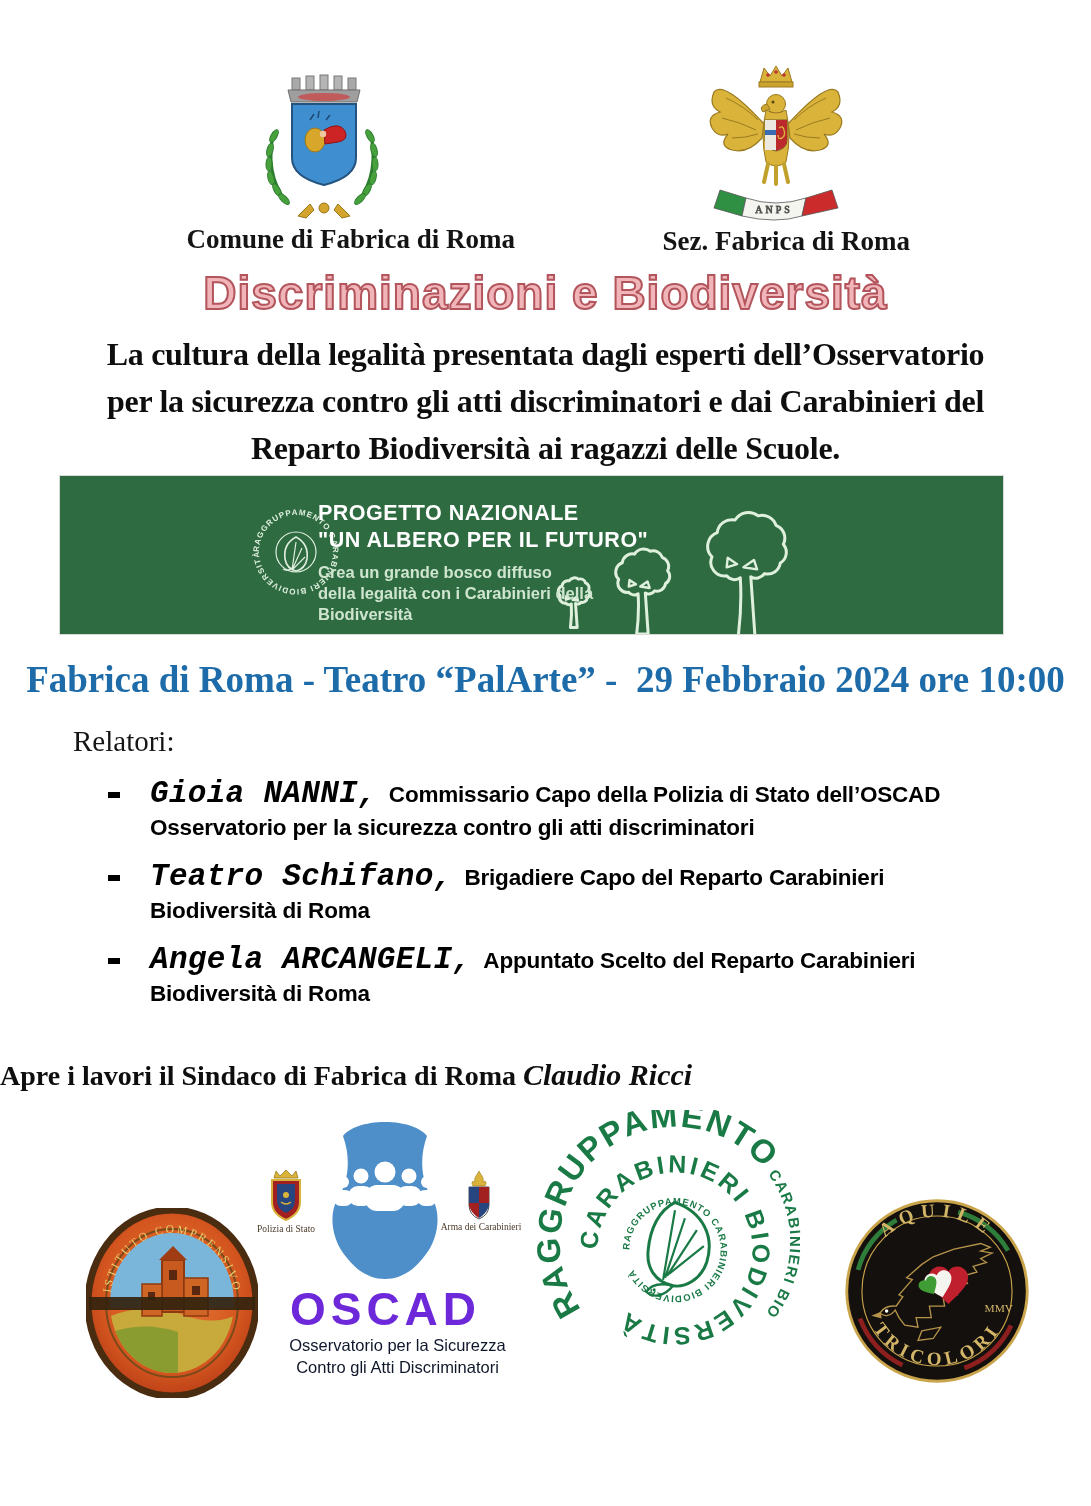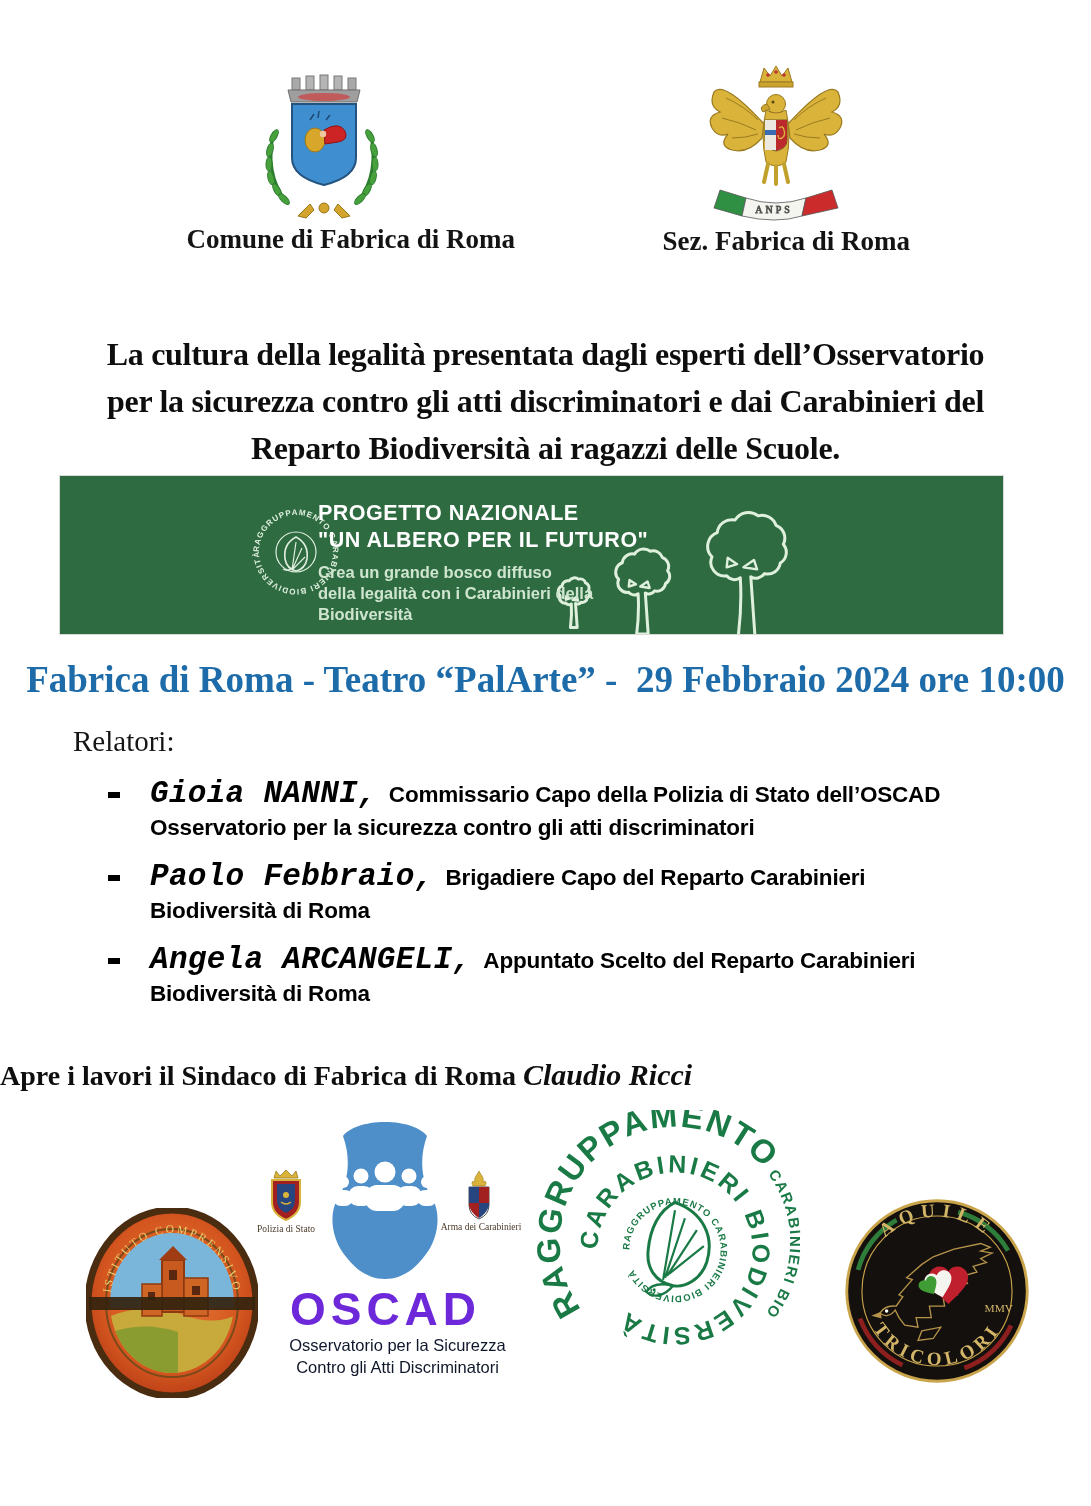--- a/index.html
+++ b/index.html
@@ -146,20 +146,21 @@
 
     <g stroke="#555" stroke-width="0.8">
       <path d="M20,128 L46,136 L42,154 L14,146 Z" fill="#2f9043"></path>
       <path d="M46,136 Q76,146 106,136 L102,154 Q76,162 42,154 Z" fill="#f5f5f0"></path>
       <path d="M106,136 L132,128 L138,146 L102,154 Z" fill="#cc2b2b"></path>
       <text x="74" y="151" text-anchor="middle" font-family="Liberation Serif, serif" font-size="10" letter-spacing="3" fill="#2a2a2a">ANPS</text>
     </g>
   </svg>
   <div class="emblem-caption" style="left:650px;top:226px;width:260px;">Sez. Fabrica di Roma</div>
 
+  <div class="main-title">Discriminazioni e Biodiversità</div>
 
   <div class="intro">
     <div>La cultura della legalità presentata dagli esperti dell’Osservatorio</div>
     <div>per la sicurezza contro gli atti discriminatori e dai Carabinieri del</div>
     <div>Reparto Biodiversità ai ragazzi delle Scuole.</div>
   </div>
 
   <div class="banner">
     <svg class="banner-trees" viewBox="0 0 943 158">
       <defs>
@@ -201,21 +202,21 @@
   <div class="speakers-label">Relatori:</div>
 
   <div class="speaker-list">
     <div class="speaker">
       <span class="sq"></span>
       <div><span class="name">Gioia NANNI,</span><span class="role">Commissario Capo della Polizia di Stato dell’OSCAD</span></div>
       <div class="role2">Osservatorio per la sicurezza contro gli atti discriminatori</div>
     </div>
     <div class="speaker">
       <span class="sq"></span>
-      <div><span class="name">Paolo Febbraio,</span><span class="role">Brigadiere Capo del Reparto Carabinieri</span></div>
+      <div><span class="name">Teatro Schifano,</span><span class="role">Brigadiere Capo del Reparto Carabinieri</span></div>
       <div class="role2">Biodiversità di Roma</div>
     </div>
     <div class="speaker">
       <span class="sq"></span>
       <div><span class="name">Angela ARCANGELI,</span><span class="role">Appuntato Scelto del Reparto Carabinieri</span></div>
       <div class="role2">Biodiversità di Roma</div>
     </div>
   </div>
 
   <div class="opening"><span>Apre i lavori il Sindaco di Fabrica di Roma </span><span class="mayor">Claudio Ricci</span></div>

